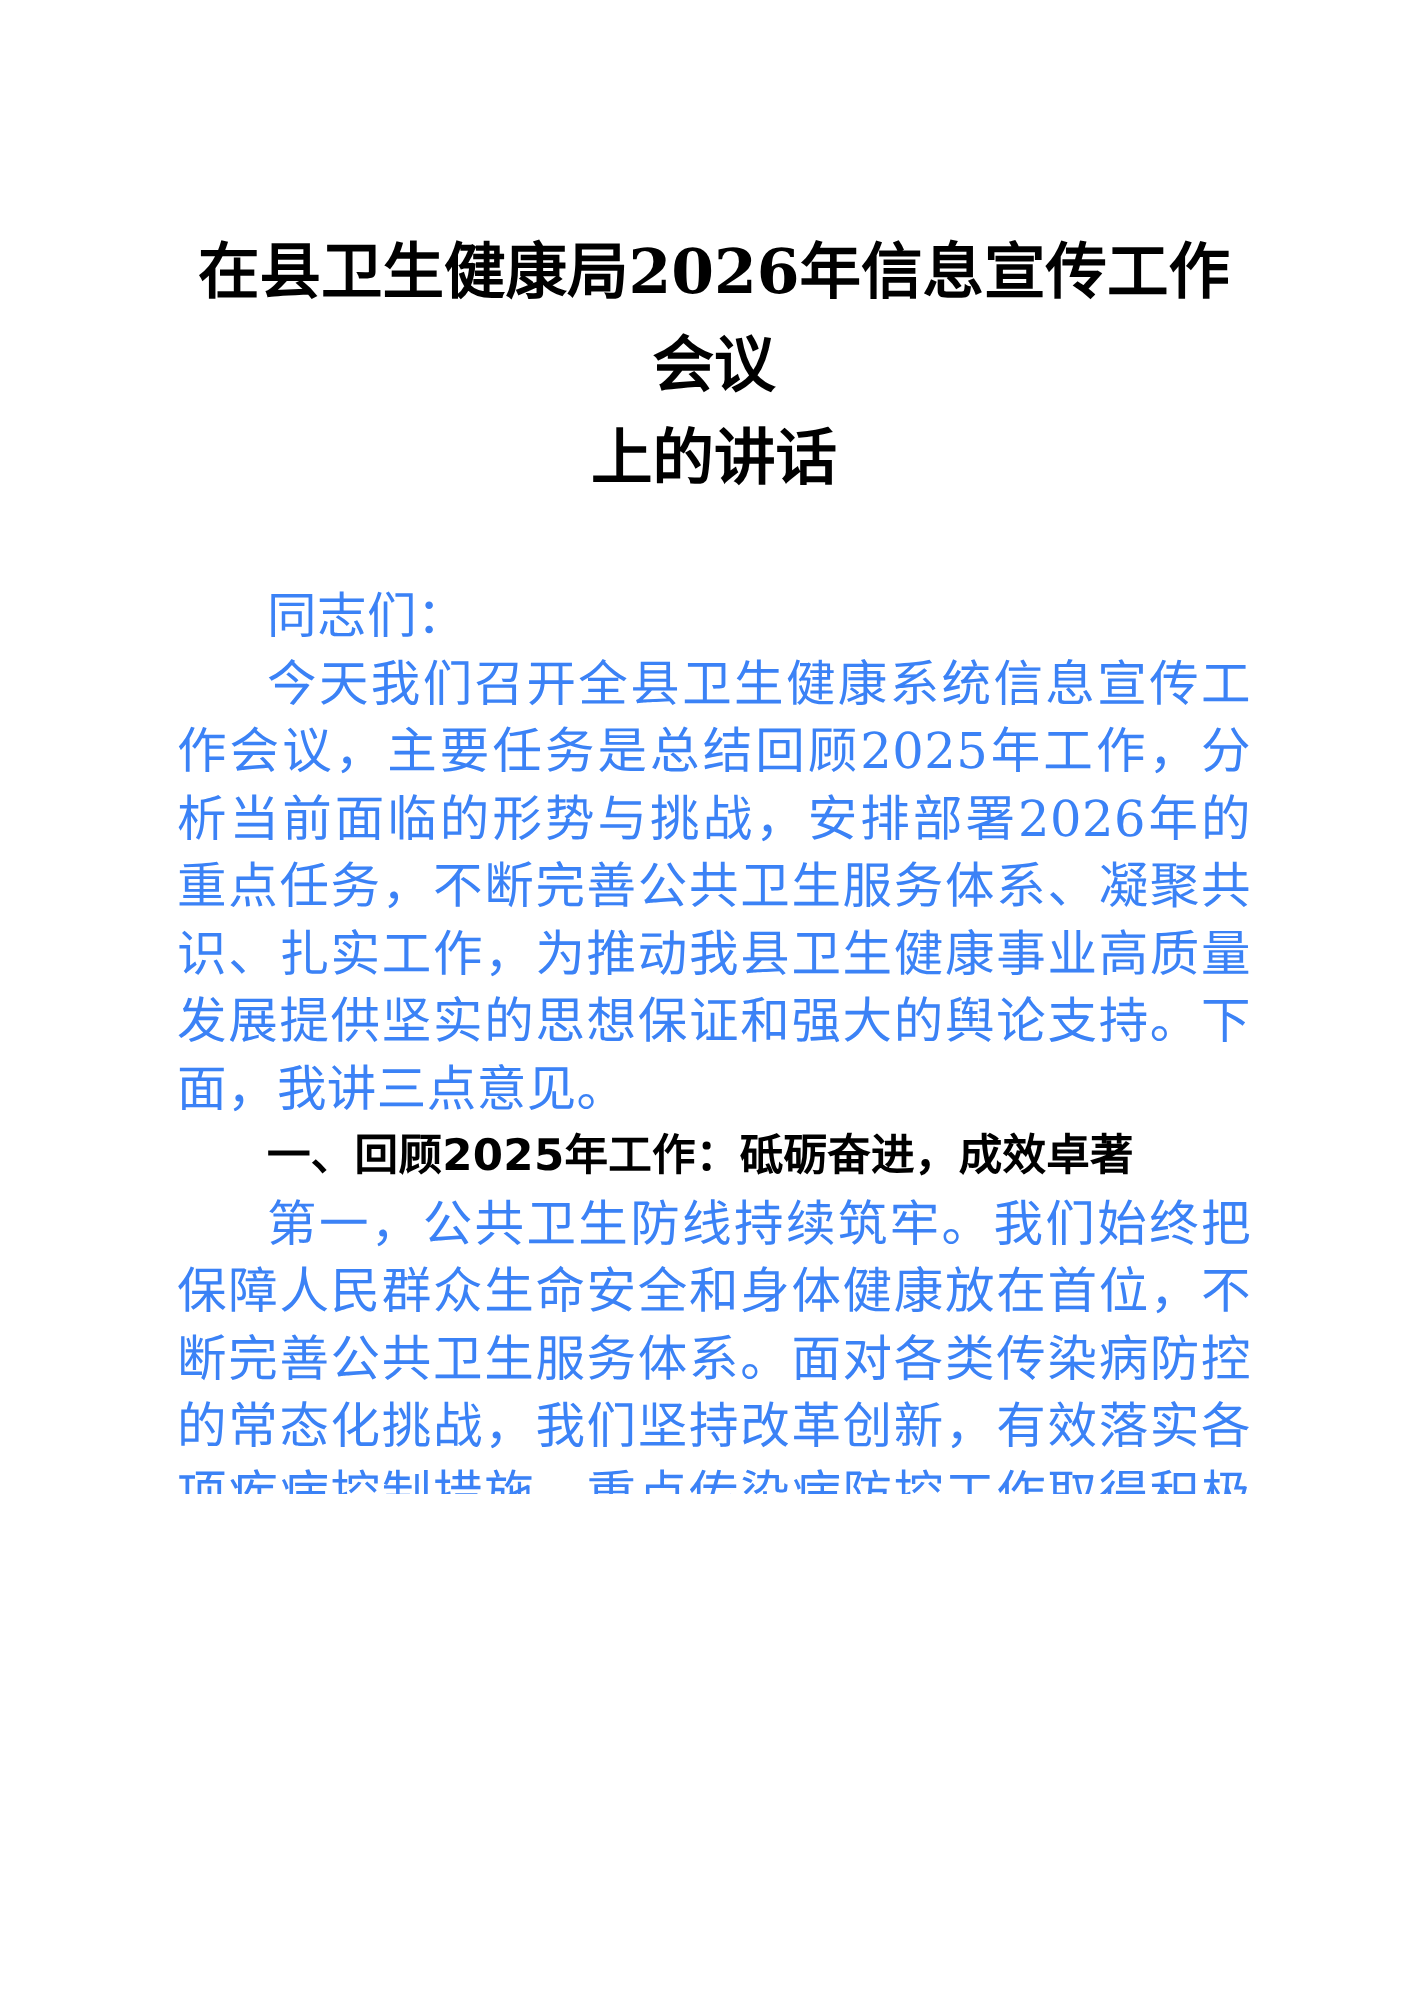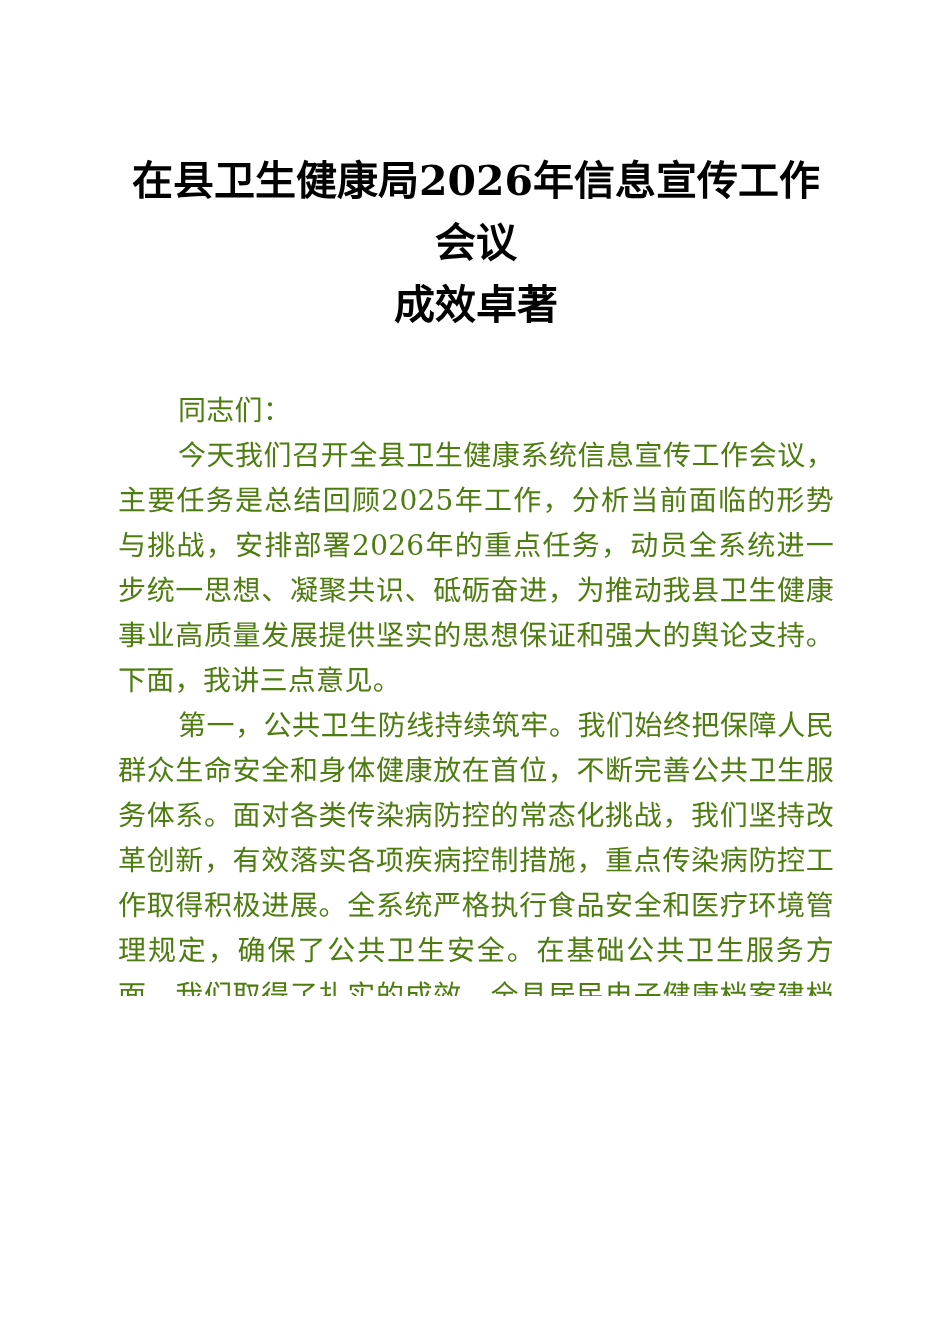--- a/index.html
+++ b/index.html
@@ -43,23 +43,23 @@
   
   .title-gap {
     height: 52px;
   }
 
   
   .para {
     margin: 0;
     padding: 0;
     font-family: "DejaVu Serif", "Liberation Serif", serif;
-    font-size: 28px;
+    font-size: 33px;
     line-height: 45px;
-    color: #4d7c0f;
+    color: #3b82f6;
     text-align: justify;
     text-justify: inter-character;
     text-indent: 60px;
     letter-spacing: 0.3px;
     word-break: break-all;
   }
 
   
   .section-heading {
     margin: 0;
@@ -80,27 +80,28 @@
   
   .run { white-space: pre-wrap; }
 </style>
 </head>
 <body>
 
 <div class="page">
 
   <div class="doc-body">
 
-    <h1 class="doc-title"><span class="run" data-bind="document.title_line_1">在县卫生健康局2026年信息宣传工作会议</span><br><span class="run" data-bind="document.title_line_2">成效卓著</span></h1>
+    <h1 class="doc-title"><span class="run" data-bind="document.title_line_1">在县卫生健康局2026年信息宣传工作会议</span><br><span class="run" data-bind="document.title_line_2">上的讲话</span></h1>
 
     <div class="title-gap"></div>
 
     <p class="para" data-bind="document.salutation">同志们：</p>
 
-    <p class="para" data-bind="document.paragraphs.0.text">今天我们召开全县卫生健康系统信息宣传工作会议，主要任务是总结回顾2025年工作，分析当前面临的形势与挑战，安排部署2026年的重点任务，动员全系统进一步统一思想、凝聚共识、砥砺奋进，为推动我县卫生健康事业高质量发展提供坚实的思想保证和强大的舆论支持。下面，我讲三点意见。</p>
+    <p class="para" data-bind="document.paragraphs.0.text">今天我们召开全县卫生健康系统信息宣传工作会议，主要任务是总结回顾2025年工作，分析当前面临的形势与挑战，安排部署2026年的重点任务，不断完善公共卫生服务体系、凝聚共识、扎实工作，为推动我县卫生健康事业高质量发展提供坚实的思想保证和强大的舆论支持。下面，我讲三点意见。</p>
 
+    <p class="section-heading" data-bind="document.heading_1">一、回顾2025年工作：砥砺奋进，成效卓著</p>
 
 
     <p class="para"><span class="run lead-bold" data-bind="document.point_one_label">第一，</span><span class="run" data-bind="document.point_one_text">公共卫生防线持续筑牢。我们始终把保障人民群众生命安全和身体健康放在首位，不断完善公共卫生服务体系。面对各类传染病防控的常态化挑战，我们坚持改革创新，有效落实各项疾病控制措施，重点传染病防控工作取得积极进展。全系统严格执行食品安全和医疗环境管理规定，确保了公共卫生安全。在基础公共卫生服务方面，我们取得了扎实的成效，全县居民电子健康档案建档率稳步提升，高血压、糖尿病等慢性病患者的规范管理人数持续增加，健康管理服务覆盖面不断扩</span></p>
 
   </div>
 
 </div>
 
 </body></html>

